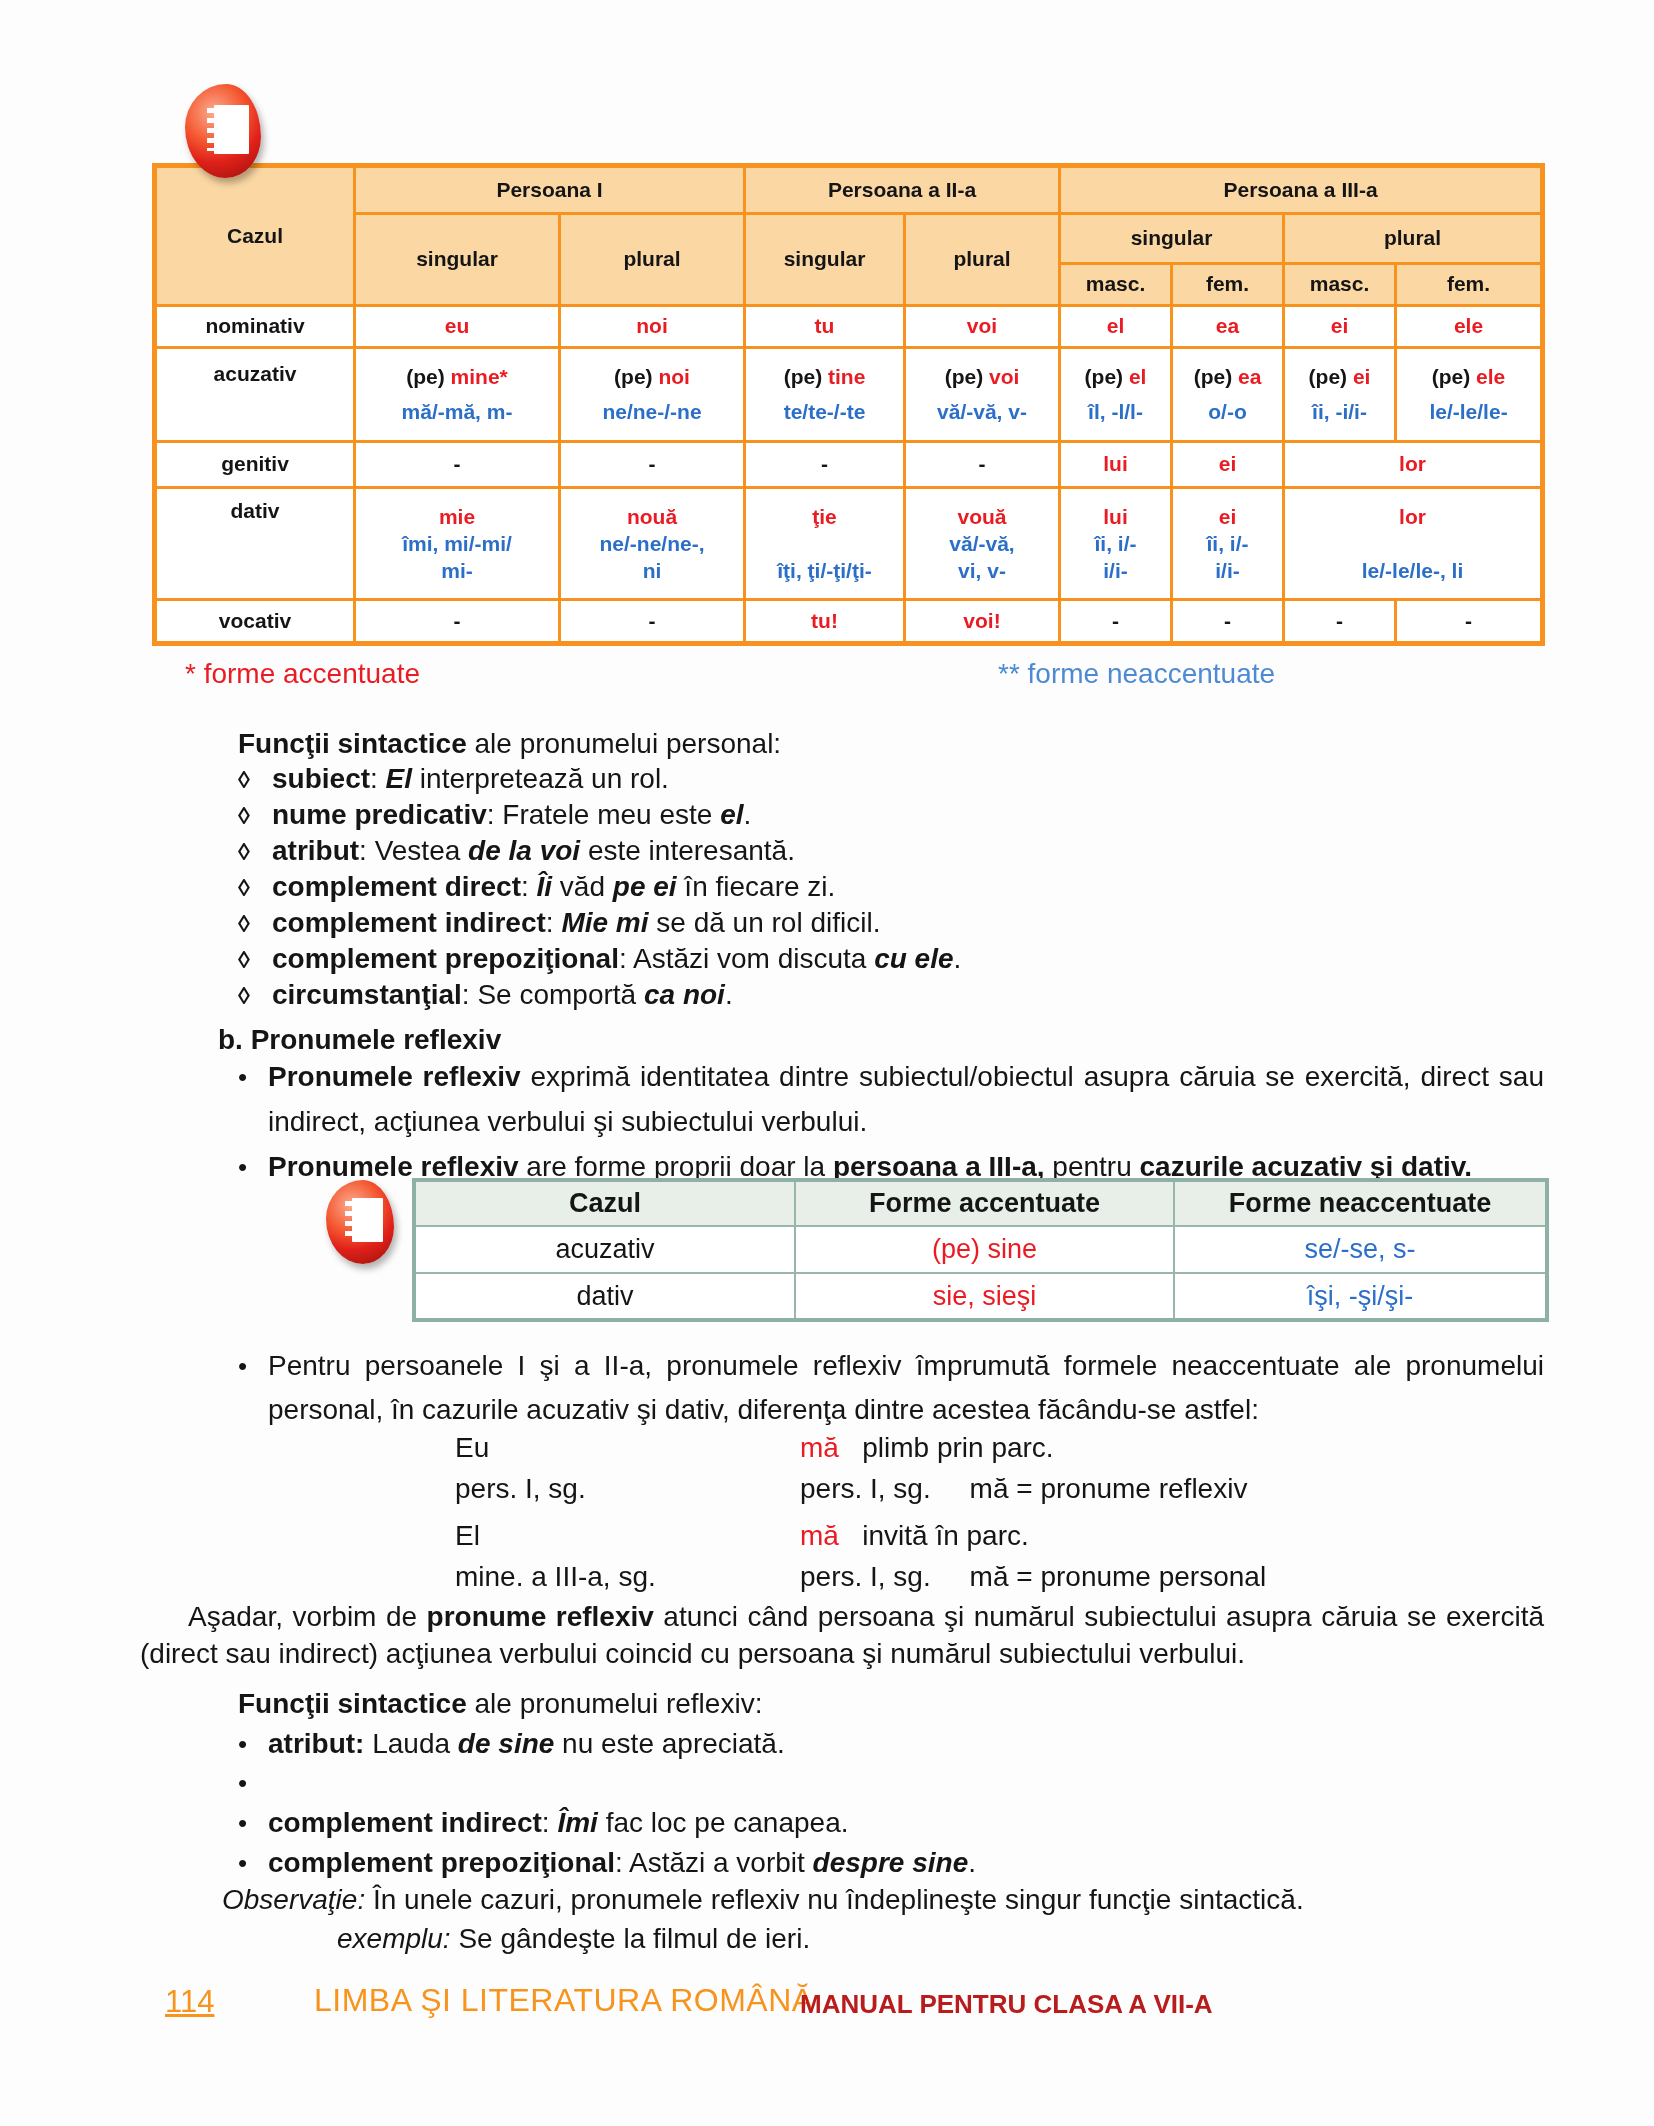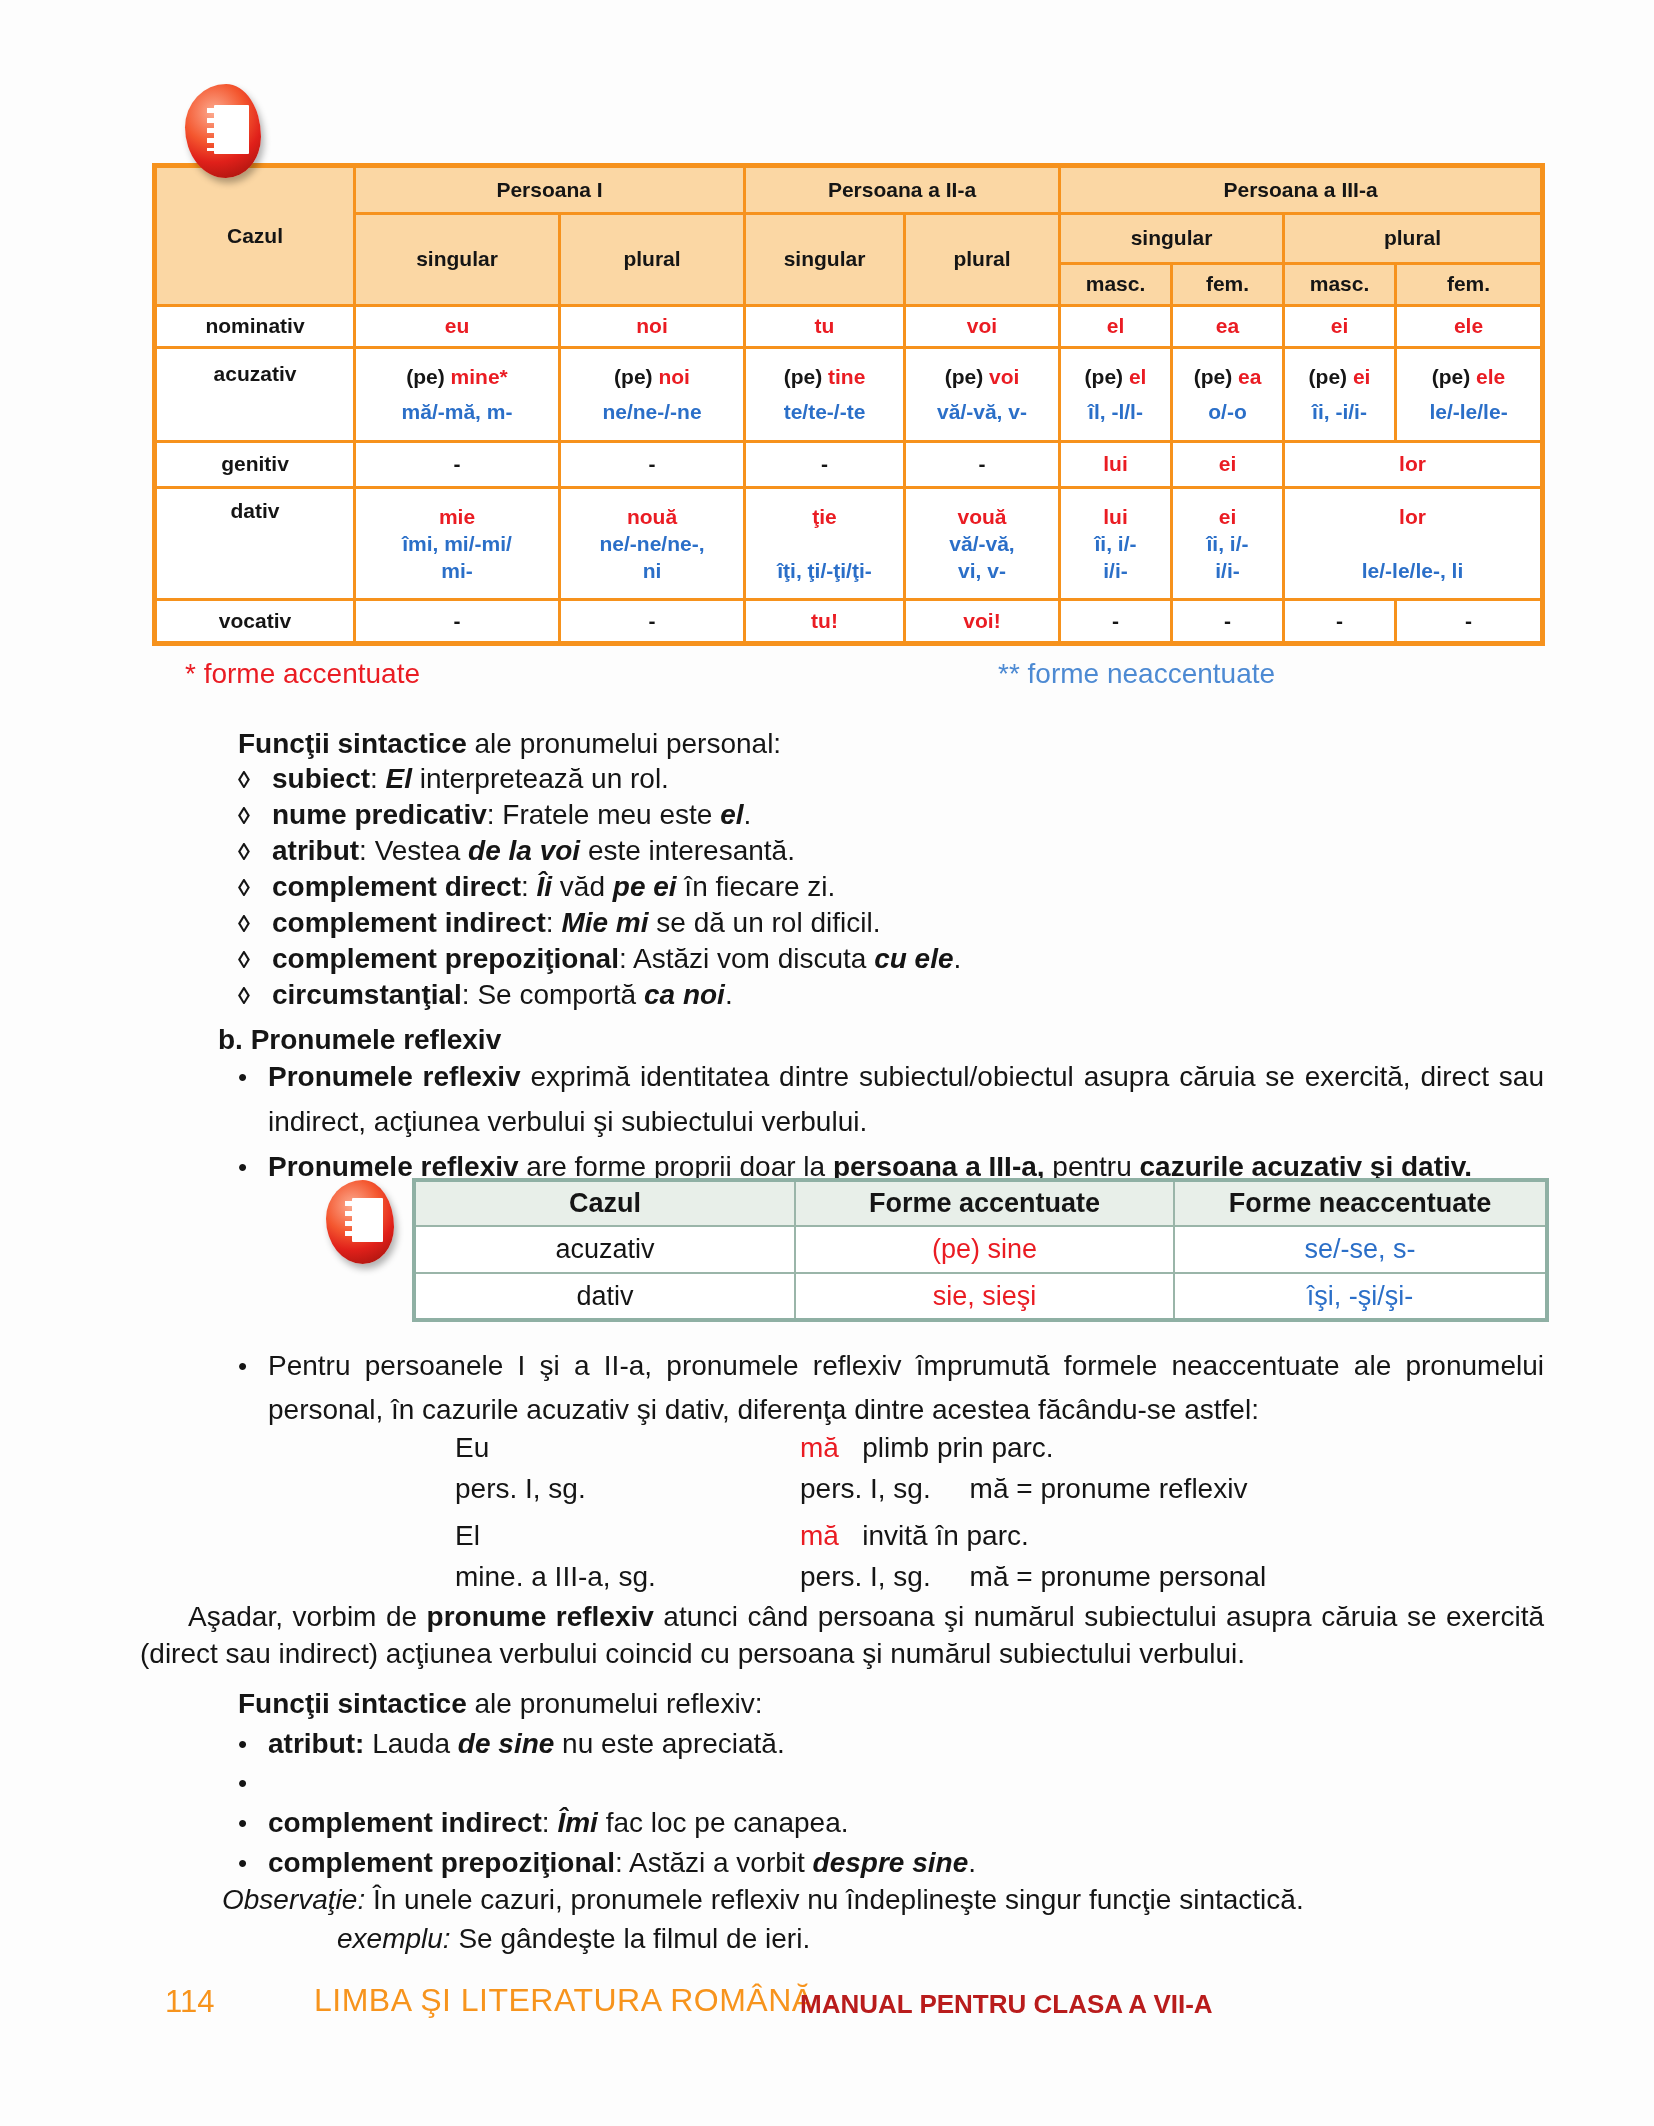--- a/index.html
+++ b/index.html
@@ -292,16 +292,16 @@
   <li style="line-height:39px;">
       <span class="mark2">•</span>
       <span><span class="b">complement prepoziţional</span><span>: Astăzi a vorbit </span><span class="b i">despre sine</span><span>.</span></span>
     </li>
 </ul>
 
 <div class="abs bodytxt" style="left:222px;top:1882px;width:1330px;"><span class="i">Observaţie:</span><span> În unele cazuri, pronumele reflexiv nu îndeplineşte singur funcţie sintactică.</span></div>
 <div class="abs bodytxt" style="left:337px;top:1921px;"><span class="i">exemplu:</span><span> Se gândeşte la filmul de ieri.</span></div>
 
 <div>
-  <span class="abs footer-num" style="left:165px;top:1984px;">114</span>
+  <span class="abs footer-num" style="left:165px;top:1984px;text-decoration:underline;">114</span>
   <span class="abs footer-title" style="left:278px;top:1982px;">LIMBA ŞI LITERATURA ROMÂNĂ</span>
   <span class="abs footer-sub" style="left:800px;top:1989px;">MANUAL PENTRU CLASA A VII-A</span>
 </div>
 
 </body></html>

